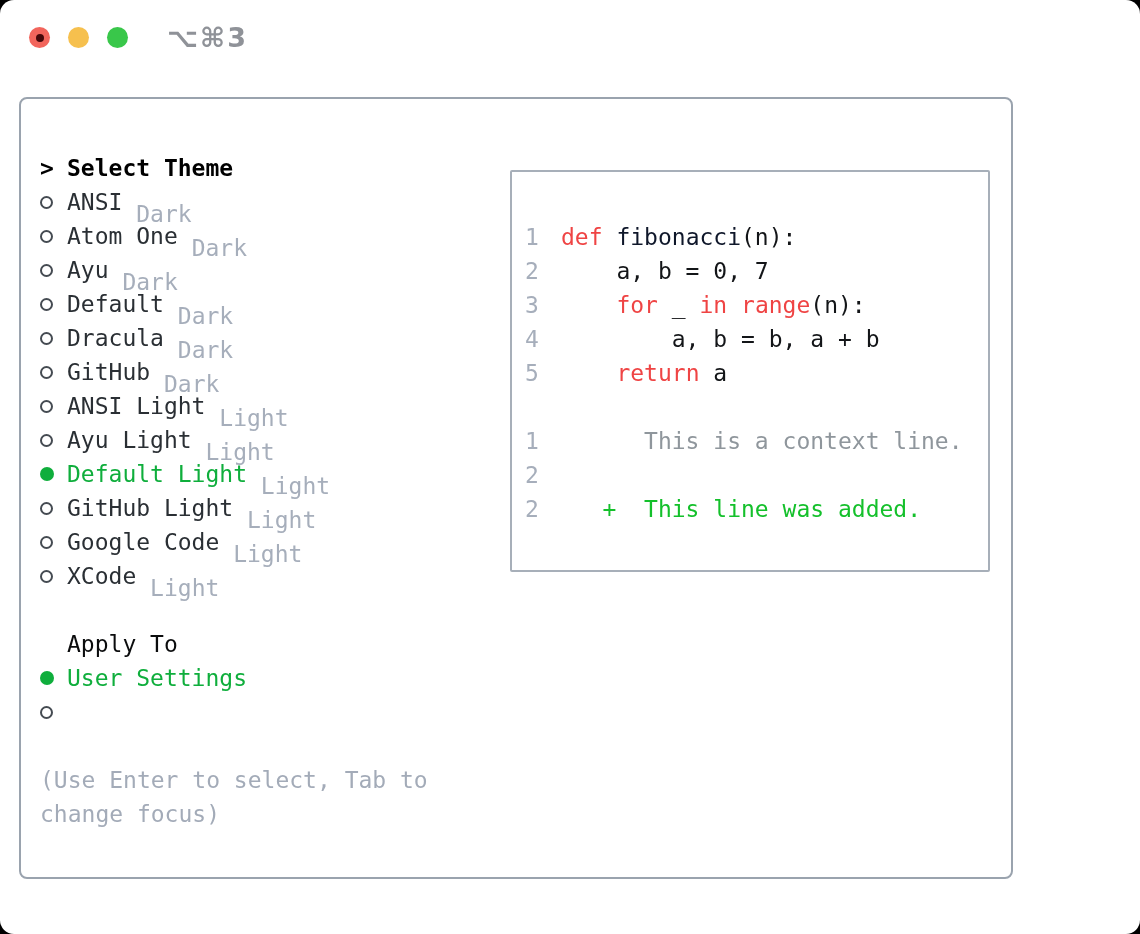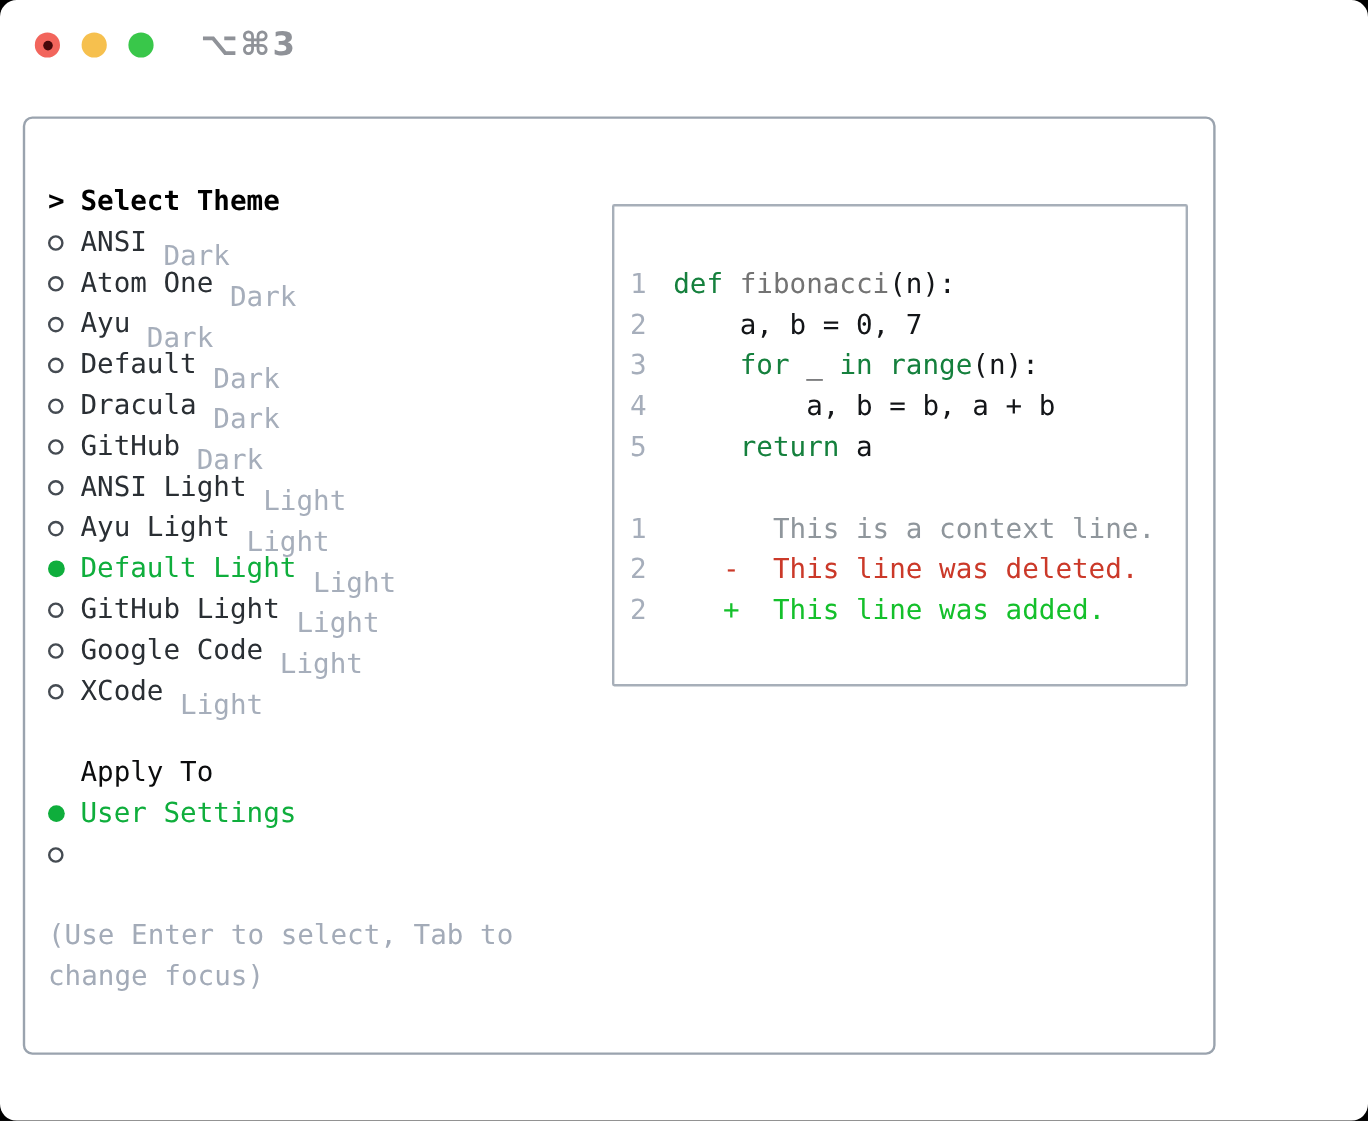--- a/index.html
+++ b/index.html
@@ -45,22 +45,22 @@
   .preview-header{height:34px;font-size:23px;display:flex;align-items:center;}
   .preview-box{
     margin-left:5px;margin-top:19px;width:480px;height:402px;box-sizing:border-box;
     border:2px solid #a7afb9;border-radius:2px;background:#fff;
     padding:48px 0 0 13px;overflow:hidden;
   }
   .code-row{display:flex;height:34px;align-items:center;font-size:23px;}
   .code-row .num{width:36px;flex:none;color:#a6aebb;white-space:pre;}
   .code-row .content{white-space:pre;}
   .seg-pl{color:#131518;}
-  .seg-kw{color:#15803d;}
-  .seg-fn{color:#737373;}
+  .seg-kw{color:#ef4444;}
+  .seg-fn{color:#0f172a;}
   .seg-ctx{color:#8f969c;}
   .seg-del{color:#cb3929;}
   .seg-add{color:#14c02b;}
 </style>
 </head>
 <body>
 
 <div class="window">
   <div class="titlebar">
     <div class="lights">
@@ -132,21 +132,20 @@
             <div class="code-row">
               <span class="num"></span>
               <span class="content"></span>
             </div>
             <div class="code-row">
               <span class="num">1</span>
               <span class="content"><span class="seg-ctx">      This is a context line.</span></span>
             </div>
             <div class="code-row">
               <span class="num">2</span>
-              <span class="content"><span class="seg-del">   -  This line was deleted.</span></span>
             </div>
             <div class="code-row">
               <span class="num">2</span>
               <span class="content"><span class="seg-add">   +  This line was added.</span></span>
             </div>
           </div>
       </div>
     </div>
   </div>
 </div>

